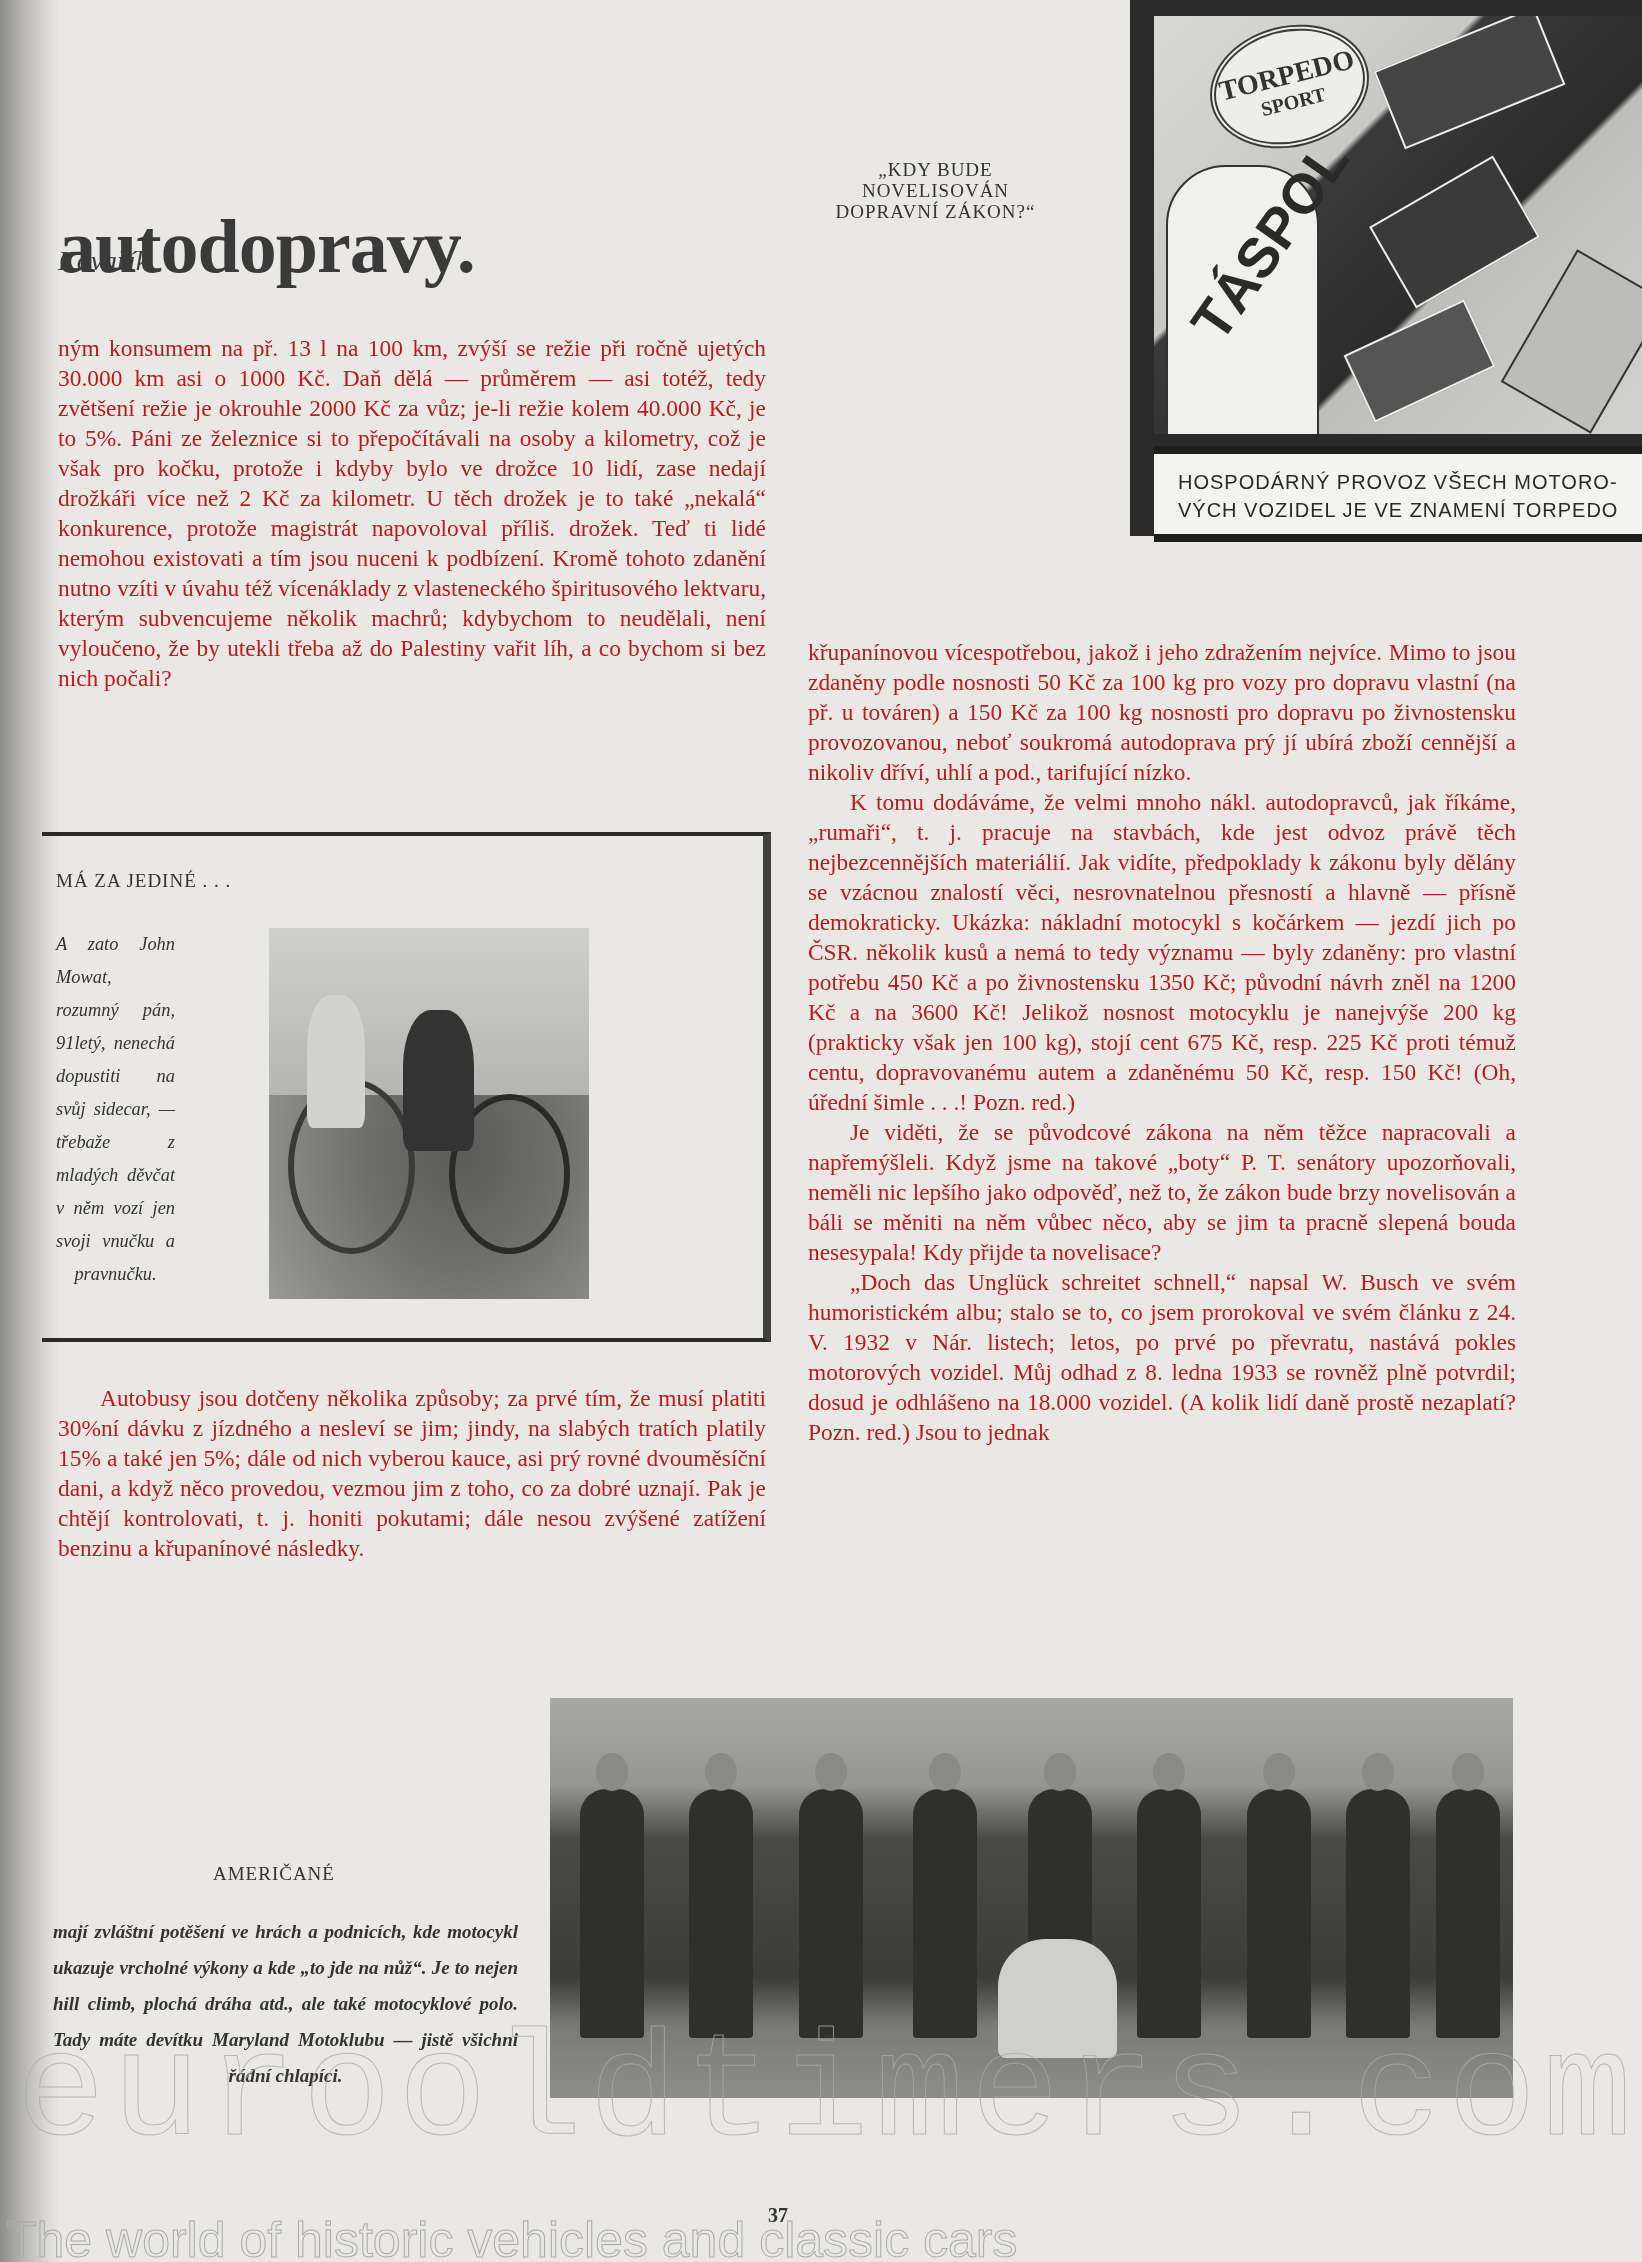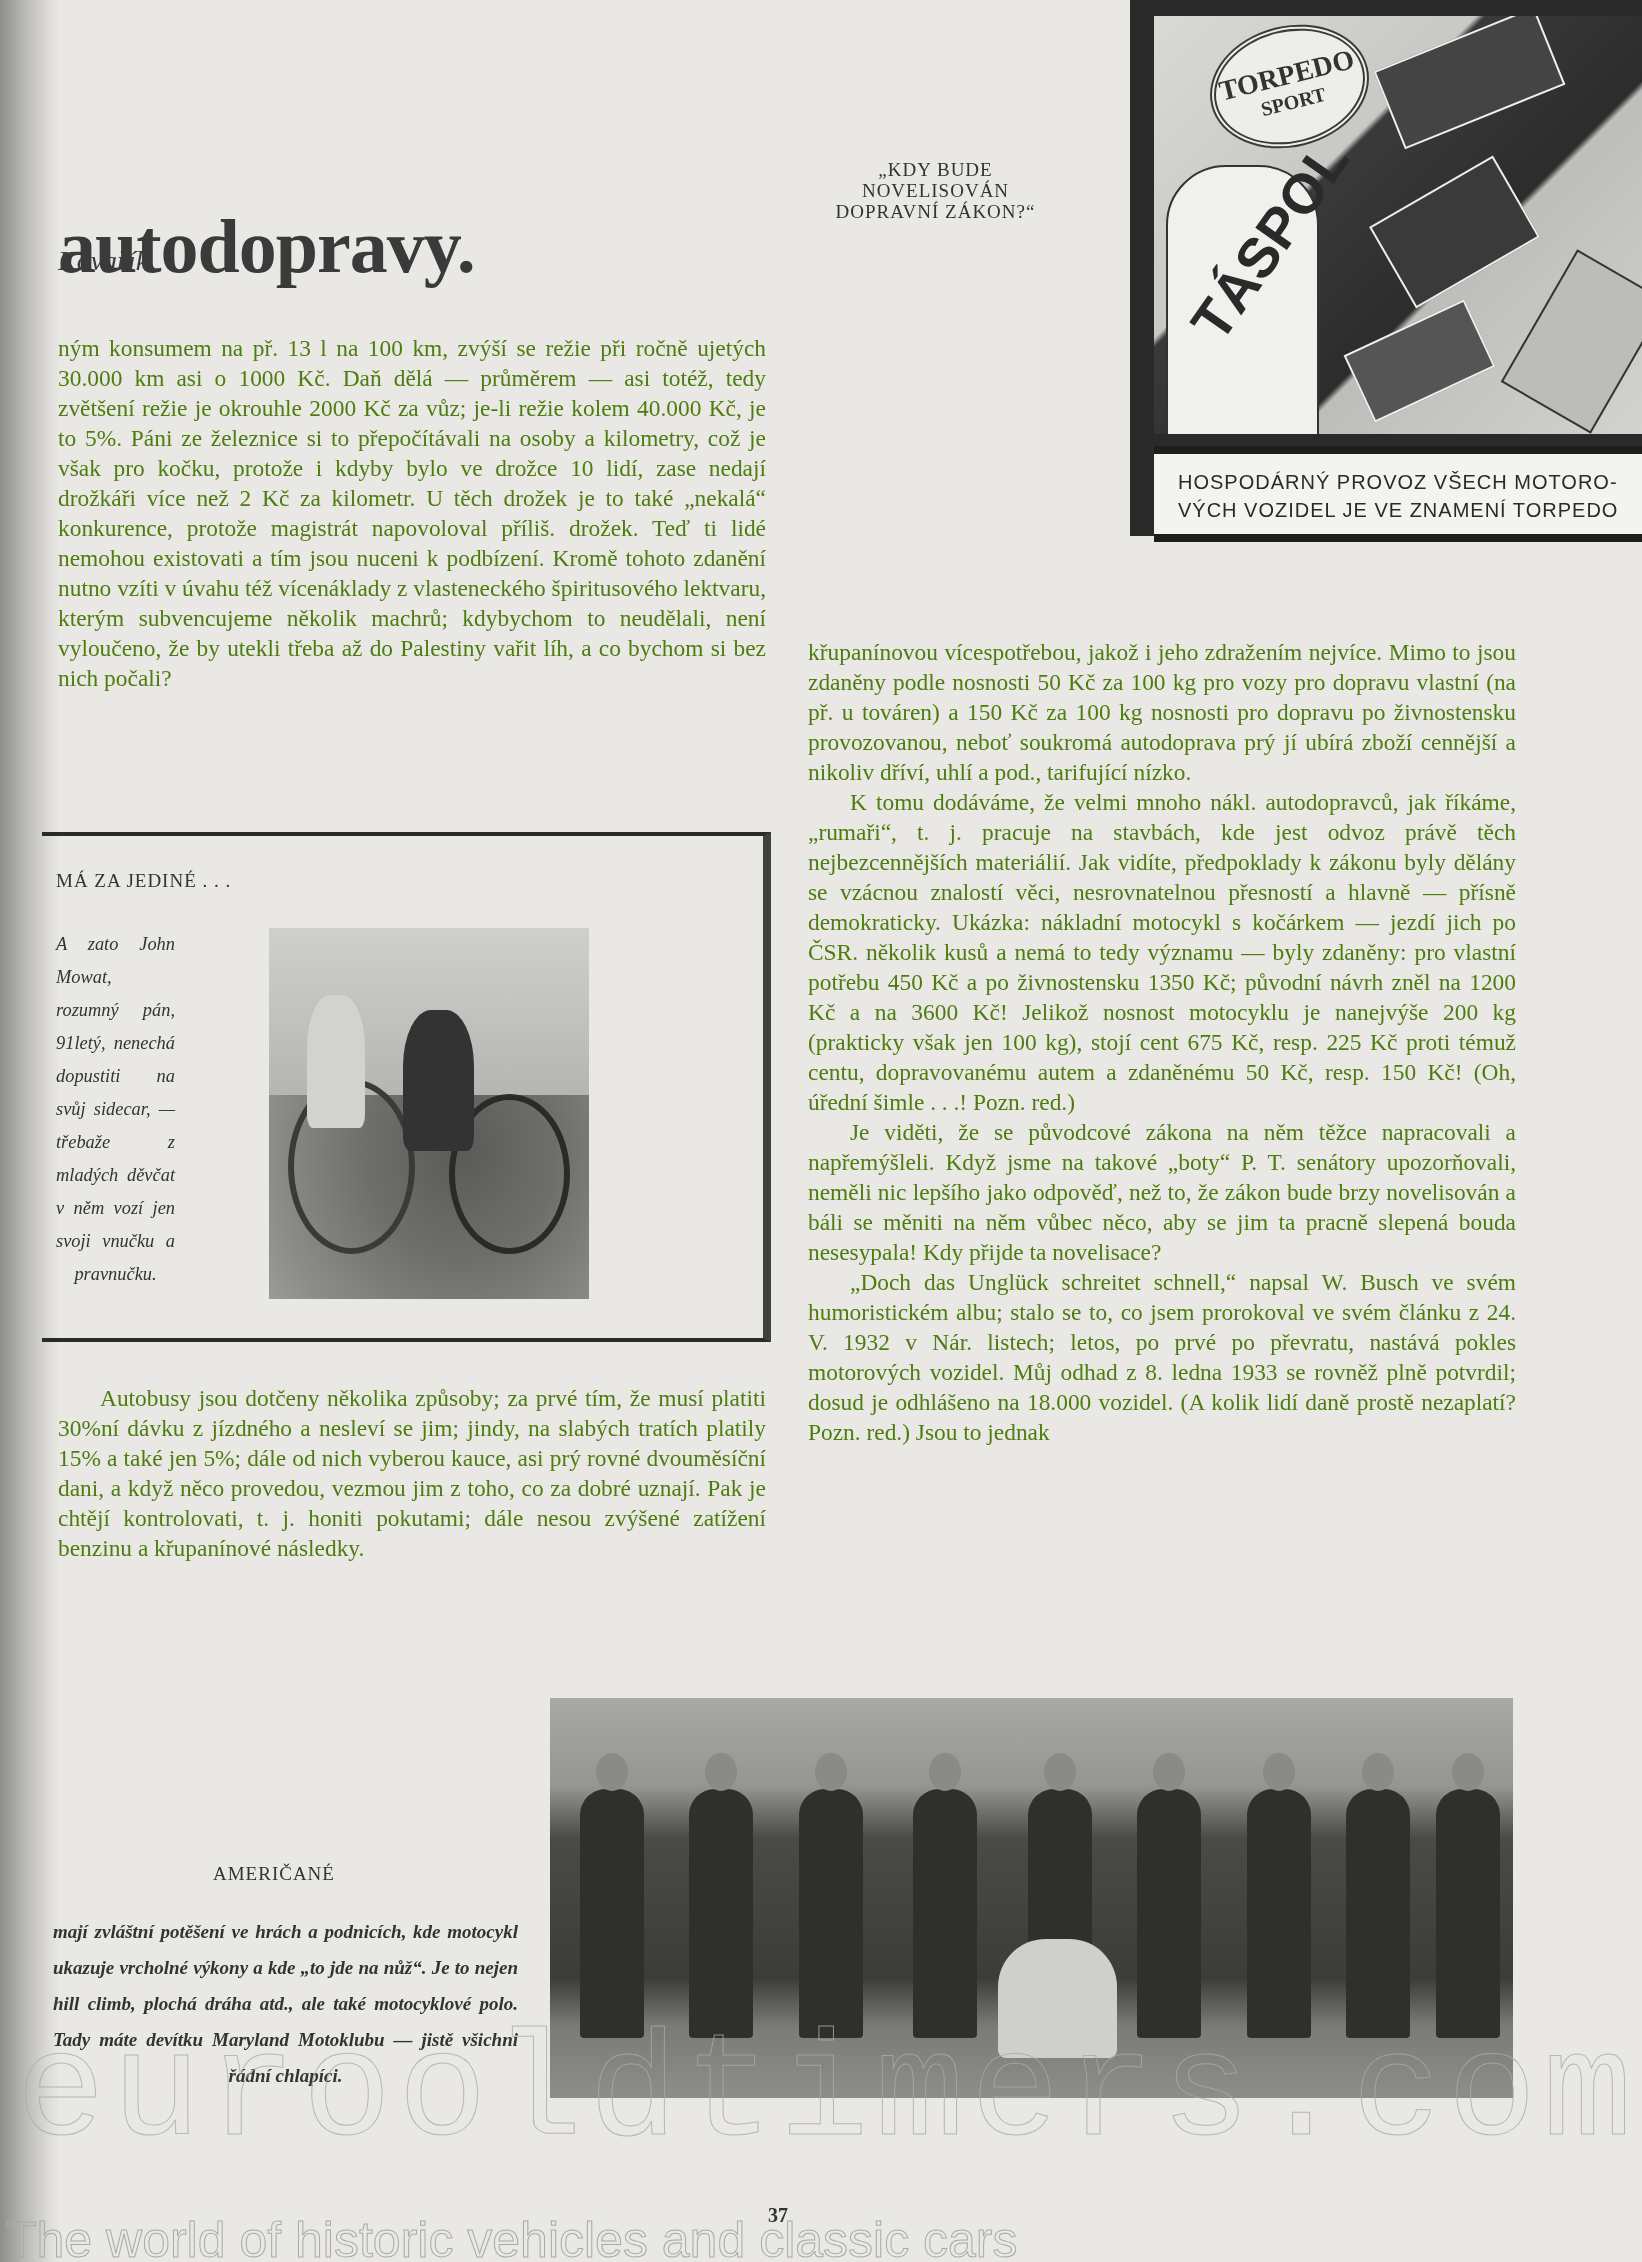--- a/index.html
+++ b/index.html
@@ -13,21 +13,21 @@
     position: absolute; left: 0; top: 0; width: 60px; height: 2263px;
     background: linear-gradient(to right, #8d8d8b 0%, #b9b8b5 40%, #dcdbd8 80%, rgba(233,232,228,0) 100%);
   }
   .abs { position: absolute; }
   .title {
     left: 58px; top: 157px; font-size: 76px; line-height: 1; color: #3a3a3a;
     letter-spacing: -1px;
   }
   .author { left: 58px; top: 245px; font-size: 28px; font-style: italic; color: #3c3c3c; }
   .body-text {
-    font-size: 23.4px; line-height: 30px; text-align: justify; color: #4d7c0f;
+    font-size: 23.4px; line-height: 30px; text-align: justify; color: #b91c1c;
   }
   .body-text p { margin: 0; }
   .body-text p.indent { text-indent: 42px; }
   .col-left { left: 58px; top: 333px; width: 708px; }
   .col-left2 { left: 58px; top: 1383px; width: 708px; }
   .col-right { left: 808px; top: 637px; width: 708px; }
   .sidebar-q {
     left: 811px; top: 159px; width: 249px; text-align: center;
   }
   .sidebar-q .head { font-size: 19px; line-height: 21px; letter-spacing: 1px; color: #333; }

